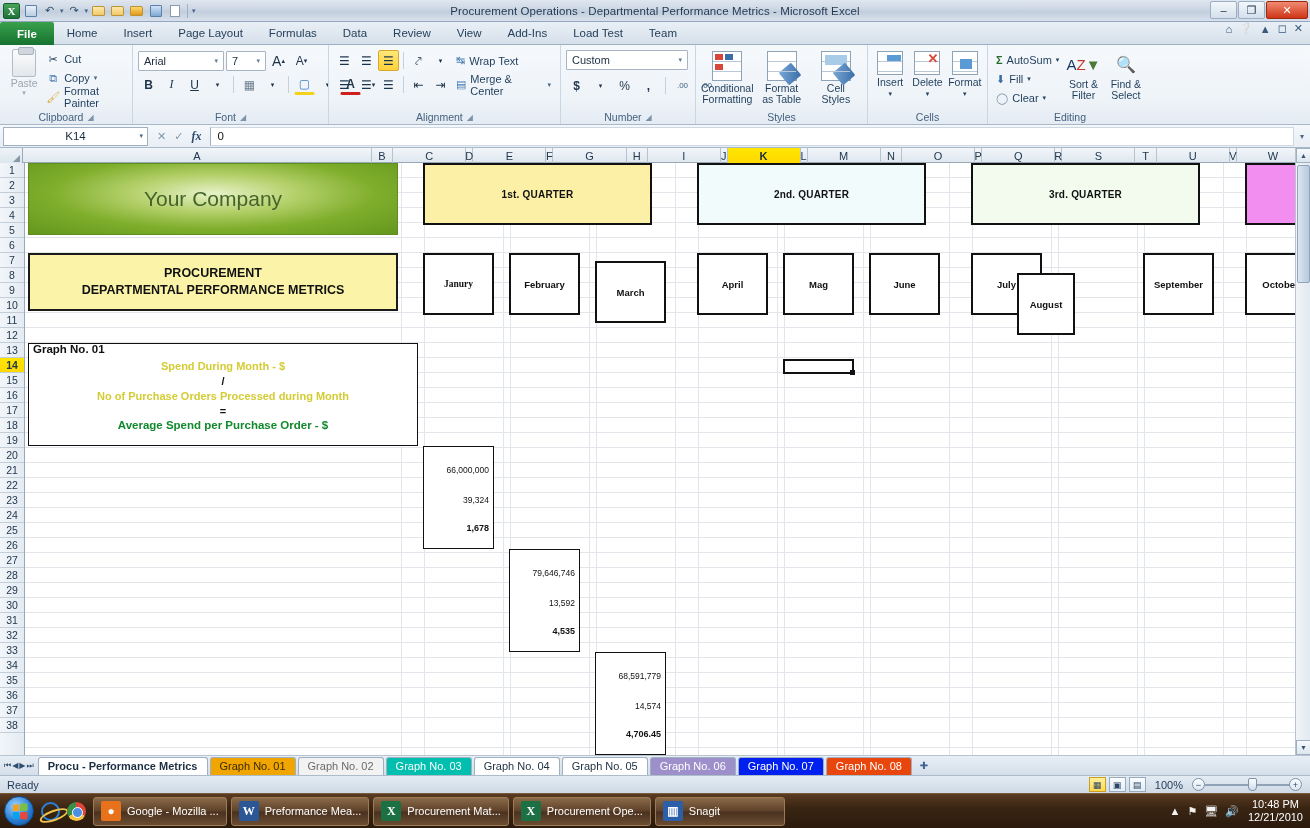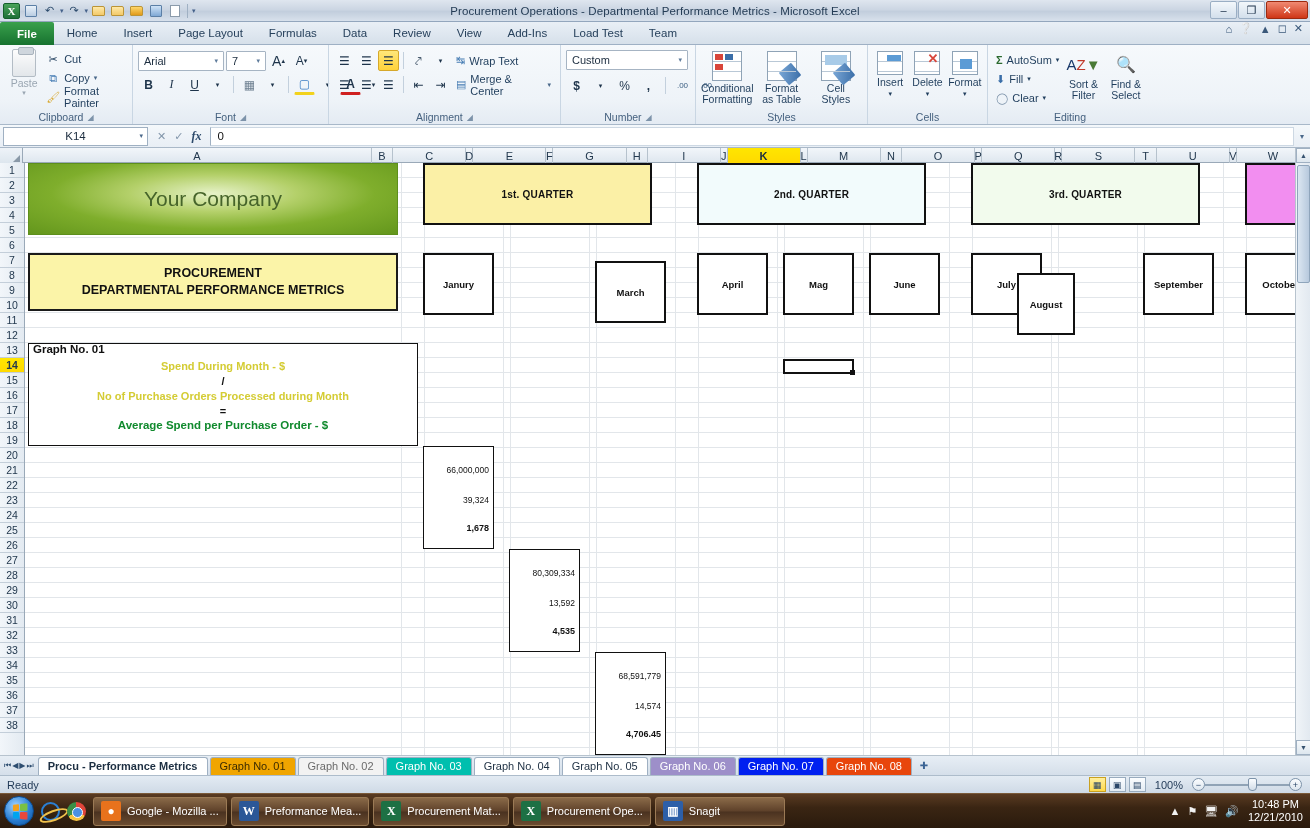--- a/index.html
+++ b/index.html
@@ -744,21 +744,22 @@
         <div class="hline" style="top: 584px;"></div>
         <div class="cbox company" style="left: 3px; top: 0px; width: 370px; height: 72px;">Your Company</div>
         <div class="cbox deptbox" style="left: 3px; top: 90px; width: 370px; height: 58px;">
           <div>PROCUREMENT</div>
           <div>DEPARTMENTAL PERFORMANCE METRICS</div>
         </div>
         <div class="cbox qbox" style="left: 398px; top: 0px; width: 229px; height: 62px; background: rgb(251, 240, 166);">1st. QUARTER</div>
         <div class="cbox qbox" style="left: 672px; top: 0px; width: 229px; height: 62px; background: rgb(242, 251, 252);">2nd. QUARTER</div>
         <div class="cbox qbox" style="left: 946px; top: 0px; width: 229px; height: 62px; background: rgb(242, 251, 237);">3rd. QUARTER</div>
         <div class="cbox qbox" style="left: 1220px; top: 0px; width: 229px; height: 62px; background: rgb(242, 142, 240);">4th. QUARTER</div>
-        <div class="cbox mbox" style="left: 398px; top: 90px; width: 71px; height: 62px;">Janury</div>
+        <div class="cbox mbox" style="left: 398px; top: 90px; width: 71px; height: 62px; font-family: Liberation Serif, serif;">Janury</div>
+        <div class="cbox mbox" style="left: 484px; top: 90px; width: 71px; height: 62px;">February</div>
         <div class="cbox mbox" style="left: 570px; top: 90px; width: 71px; height: 62px; margin-top: 8px;">March</div>
         <div class="cbox mbox" style="left: 672px; top: 90px; width: 71px; height: 62px;">April</div>
         <div class="cbox mbox" style="left: 758px; top: 90px; width: 71px; height: 62px;">Mag</div>
         <div class="cbox mbox" style="left: 844px; top: 90px; width: 71px; height: 62px;">June</div>
         <div class="cbox mbox" style="left: 946px; top: 90px; width: 71px; height: 62px;">July</div>
         <div class="cbox mbox" style="left: 992px; top: 90px; width: 58px; height: 62px; margin-top: 20px;">August</div>
         <div class="cbox mbox" style="left: 1118px; top: 90px; width: 71px; height: 62px;">September</div>
         <div class="cbox mbox" style="left: 1220px; top: 90px; width: 71px; height: 62px;">October</div>
         <div class="cbox gbox" style="left: 3px; top: 180px; width: 390px; height: 103px;">
           <div class="gtitle">Graph No. 01</div>
@@ -767,21 +768,21 @@
           <div class="gform gf1" style="top: 46px; color: rgb(212, 204, 52);">No of Purchase Orders Processed during Month</div>
           <div class="gform gf-op" style="top: 61px; color: rgb(17, 17, 17);">=</div>
           <div class="gform gf-res" style="top: 75px; color: rgb(17, 138, 46);">Average Spend per Purchase Order  - $</div>
         </div>
         <div class="cbox dbox" style="left: 398px; top: 180px; width: 71px; height: 103px;">
           <div class="dv" style="top: 18px;">66,000,000</div>
           <div class="dv" style="top: 48px;">39,324</div>
           <div class="dv b" style="top: 76px;">1,678</div>
         </div>
         <div class="cbox dbox" style="left: 484px; top: 180px; width: 71px; height: 103px;">
-          <div class="dv" style="top: 18px;">80,309,334</div>
+          <div class="dv" style="top: 18px;">79,646,746</div>
           <div class="dv" style="top: 48px;">13,592</div>
           <div class="dv b" style="top: 76px;">4,535</div>
         </div>
         <div class="cbox dbox" style="left: 570px; top: 180px; width: 71px; height: 103px;">
           <div class="dv" style="top: 18px;">68,591,779</div>
           <div class="dv" style="top: 48px;">14,574</div>
           <div class="dv b" style="top: 76px;">4,706.45</div>
         </div>
         <div class="selcell" style="left: 758px; top: 196px; width: 71px; height: 15px;"></div>
       </div>

